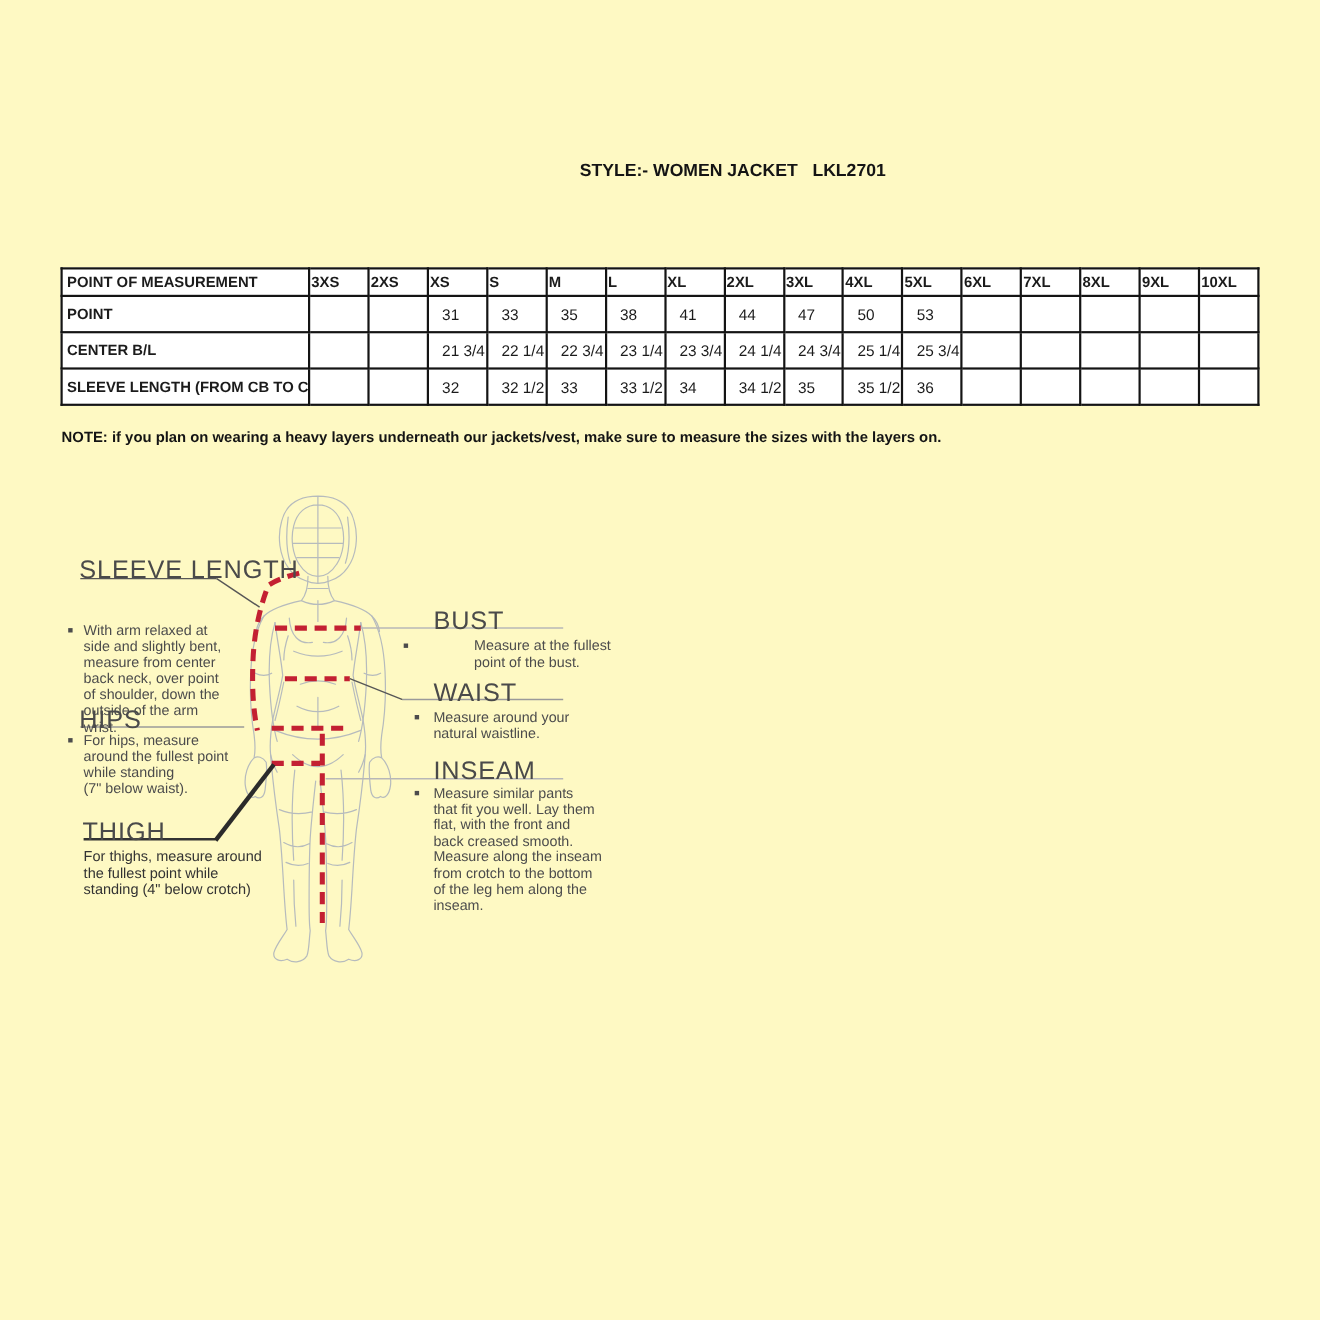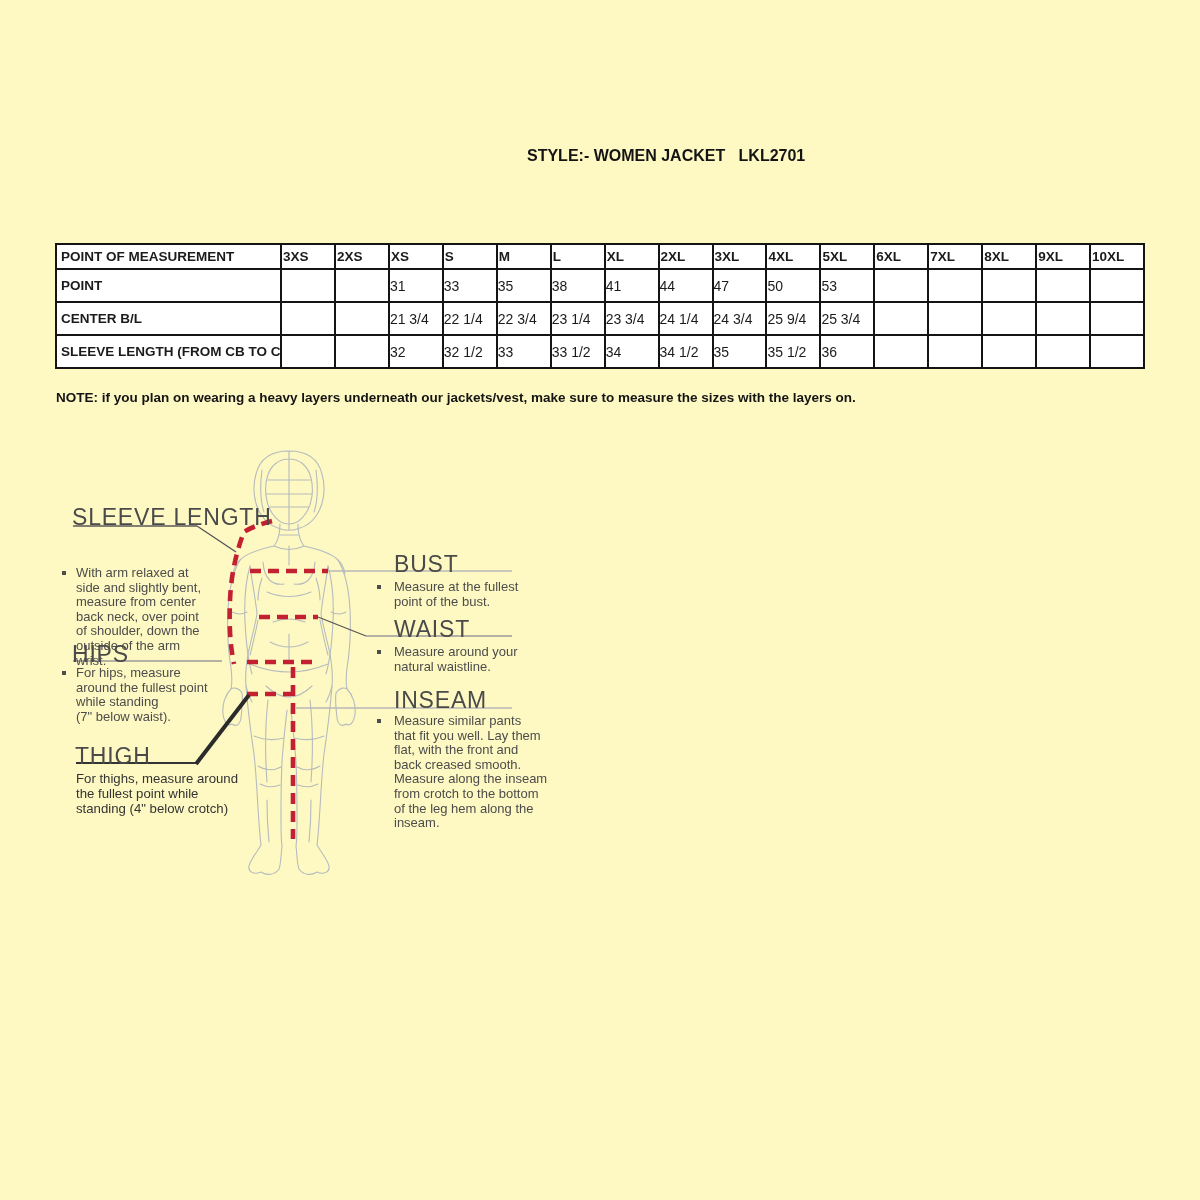--- a/index.html
+++ b/index.html
@@ -18,21 +18,21 @@
   }
   table.size-table th, table.size-table td {
     border:2.4px solid #141414; color:#1b1b1b; overflow:hidden; white-space:nowrap;
   }
   table.size-table thead th {
     height:25px; font-size:13.5px; font-weight:bold; text-align:left; padding:0 1px;
   }
   table.size-table th.first { width:225px; text-align:left; padding-left:4px; }
   table.size-table tbody th { height:33px; font-size:13.5px; font-weight:bold; text-align:left; }
   table.size-table td {
-    height:31px; font-size:14px; font-weight:normal; text-align:left; padding-left:0;
+    height:31px; font-size:14px; font-weight:normal; text-align:left; padding-left:12px;
   }
   .note {
     position:absolute; left:56px; top:390px;
     font-size:13.5px; font-weight:bold; color:#141414;
   }
   svg.overlay { position:absolute; left:0; top:0; }
   .figure-path { stroke:var(--figure-gray); fill:none; stroke-width:1.1;
     stroke-linecap:round; stroke-linejoin:round; }
   .mline { stroke:var(--line-red); fill:none; stroke-width:4.6;
     stroke-dasharray:11 7; stroke-linecap:butt; }
@@ -110,21 +110,21 @@
           <th class="first">CENTER B/L</th>
           <td></td>
           <td></td>
           <td>21 3/4</td>
           <td>22 1/4</td>
           <td>22 3/4</td>
           <td>23 1/4</td>
           <td>23 3/4</td>
           <td>24 1/4</td>
           <td>24 3/4</td>
-          <td>25 9/4</td>
+          <td>25 1/4</td>
           <td>25 3/4</td>
           <td></td>
           <td></td>
           <td></td>
           <td></td>
           <td></td>
         </tr>
         <tr>
           <th class="first">SLEEVE LENGTH (FROM CB TO CUFF)</th>
           <td></td>
@@ -244,21 +244,21 @@
   </div>
 
   <h2 class="ghead" style="left:75px; top:743px;">THIGH</h2>
   <div class="gpara dark" style="left:76px; top:771px;">
     <p>For thighs, measure around
 the fullest point while
 standing (4" below crotch)</p>
   </div>
 
   <h2 class="ghead" style="left:394px; top:551px;">BUST</h2>
-  <div class="gpara right" style="left:377px; top:580px;">
+  <div class="gpara right" style="left:367px; top:580px;gap:47px;">
     <span class="sq"></span>
     <p>Measure at the fullest
 point of the bust.</p>
   </div>
 
   <h2 class="ghead" style="left:394px; top:616px;">WAIST</h2>
   <div class="gpara right" style="left:377px; top:645px;">
     <span class="sq"></span>
     <p>Measure around your
 natural waistline.</p>

